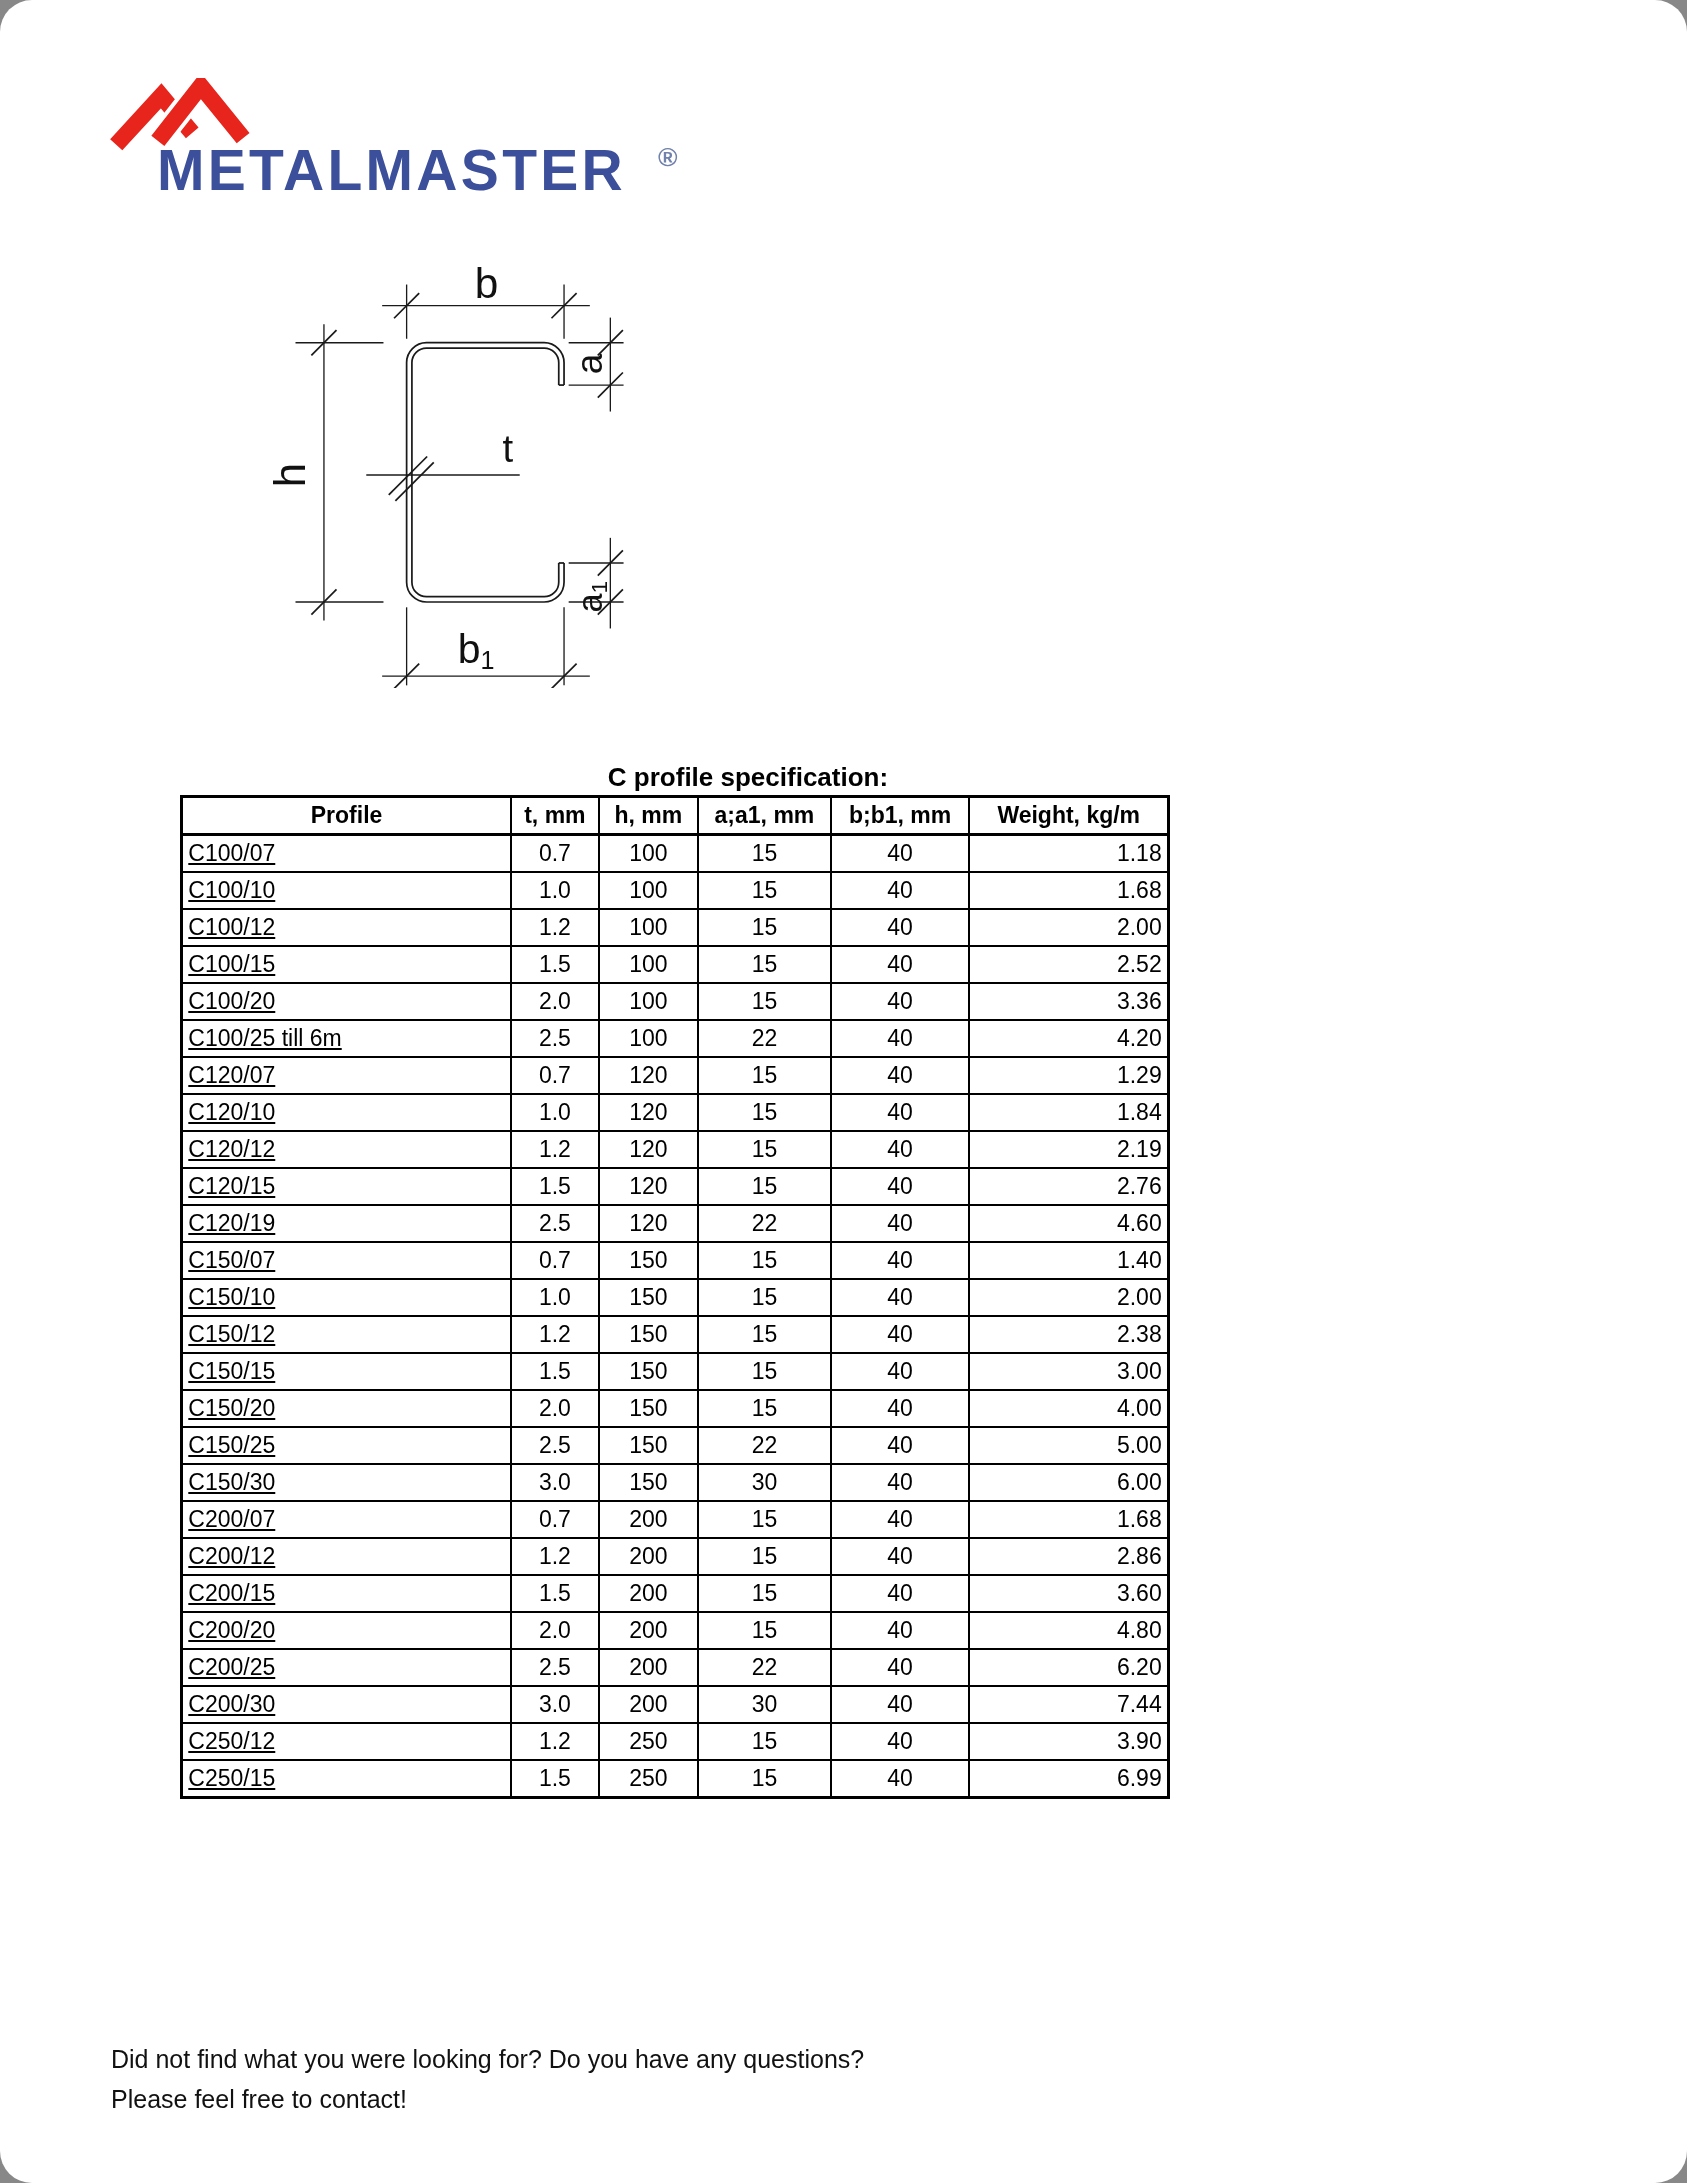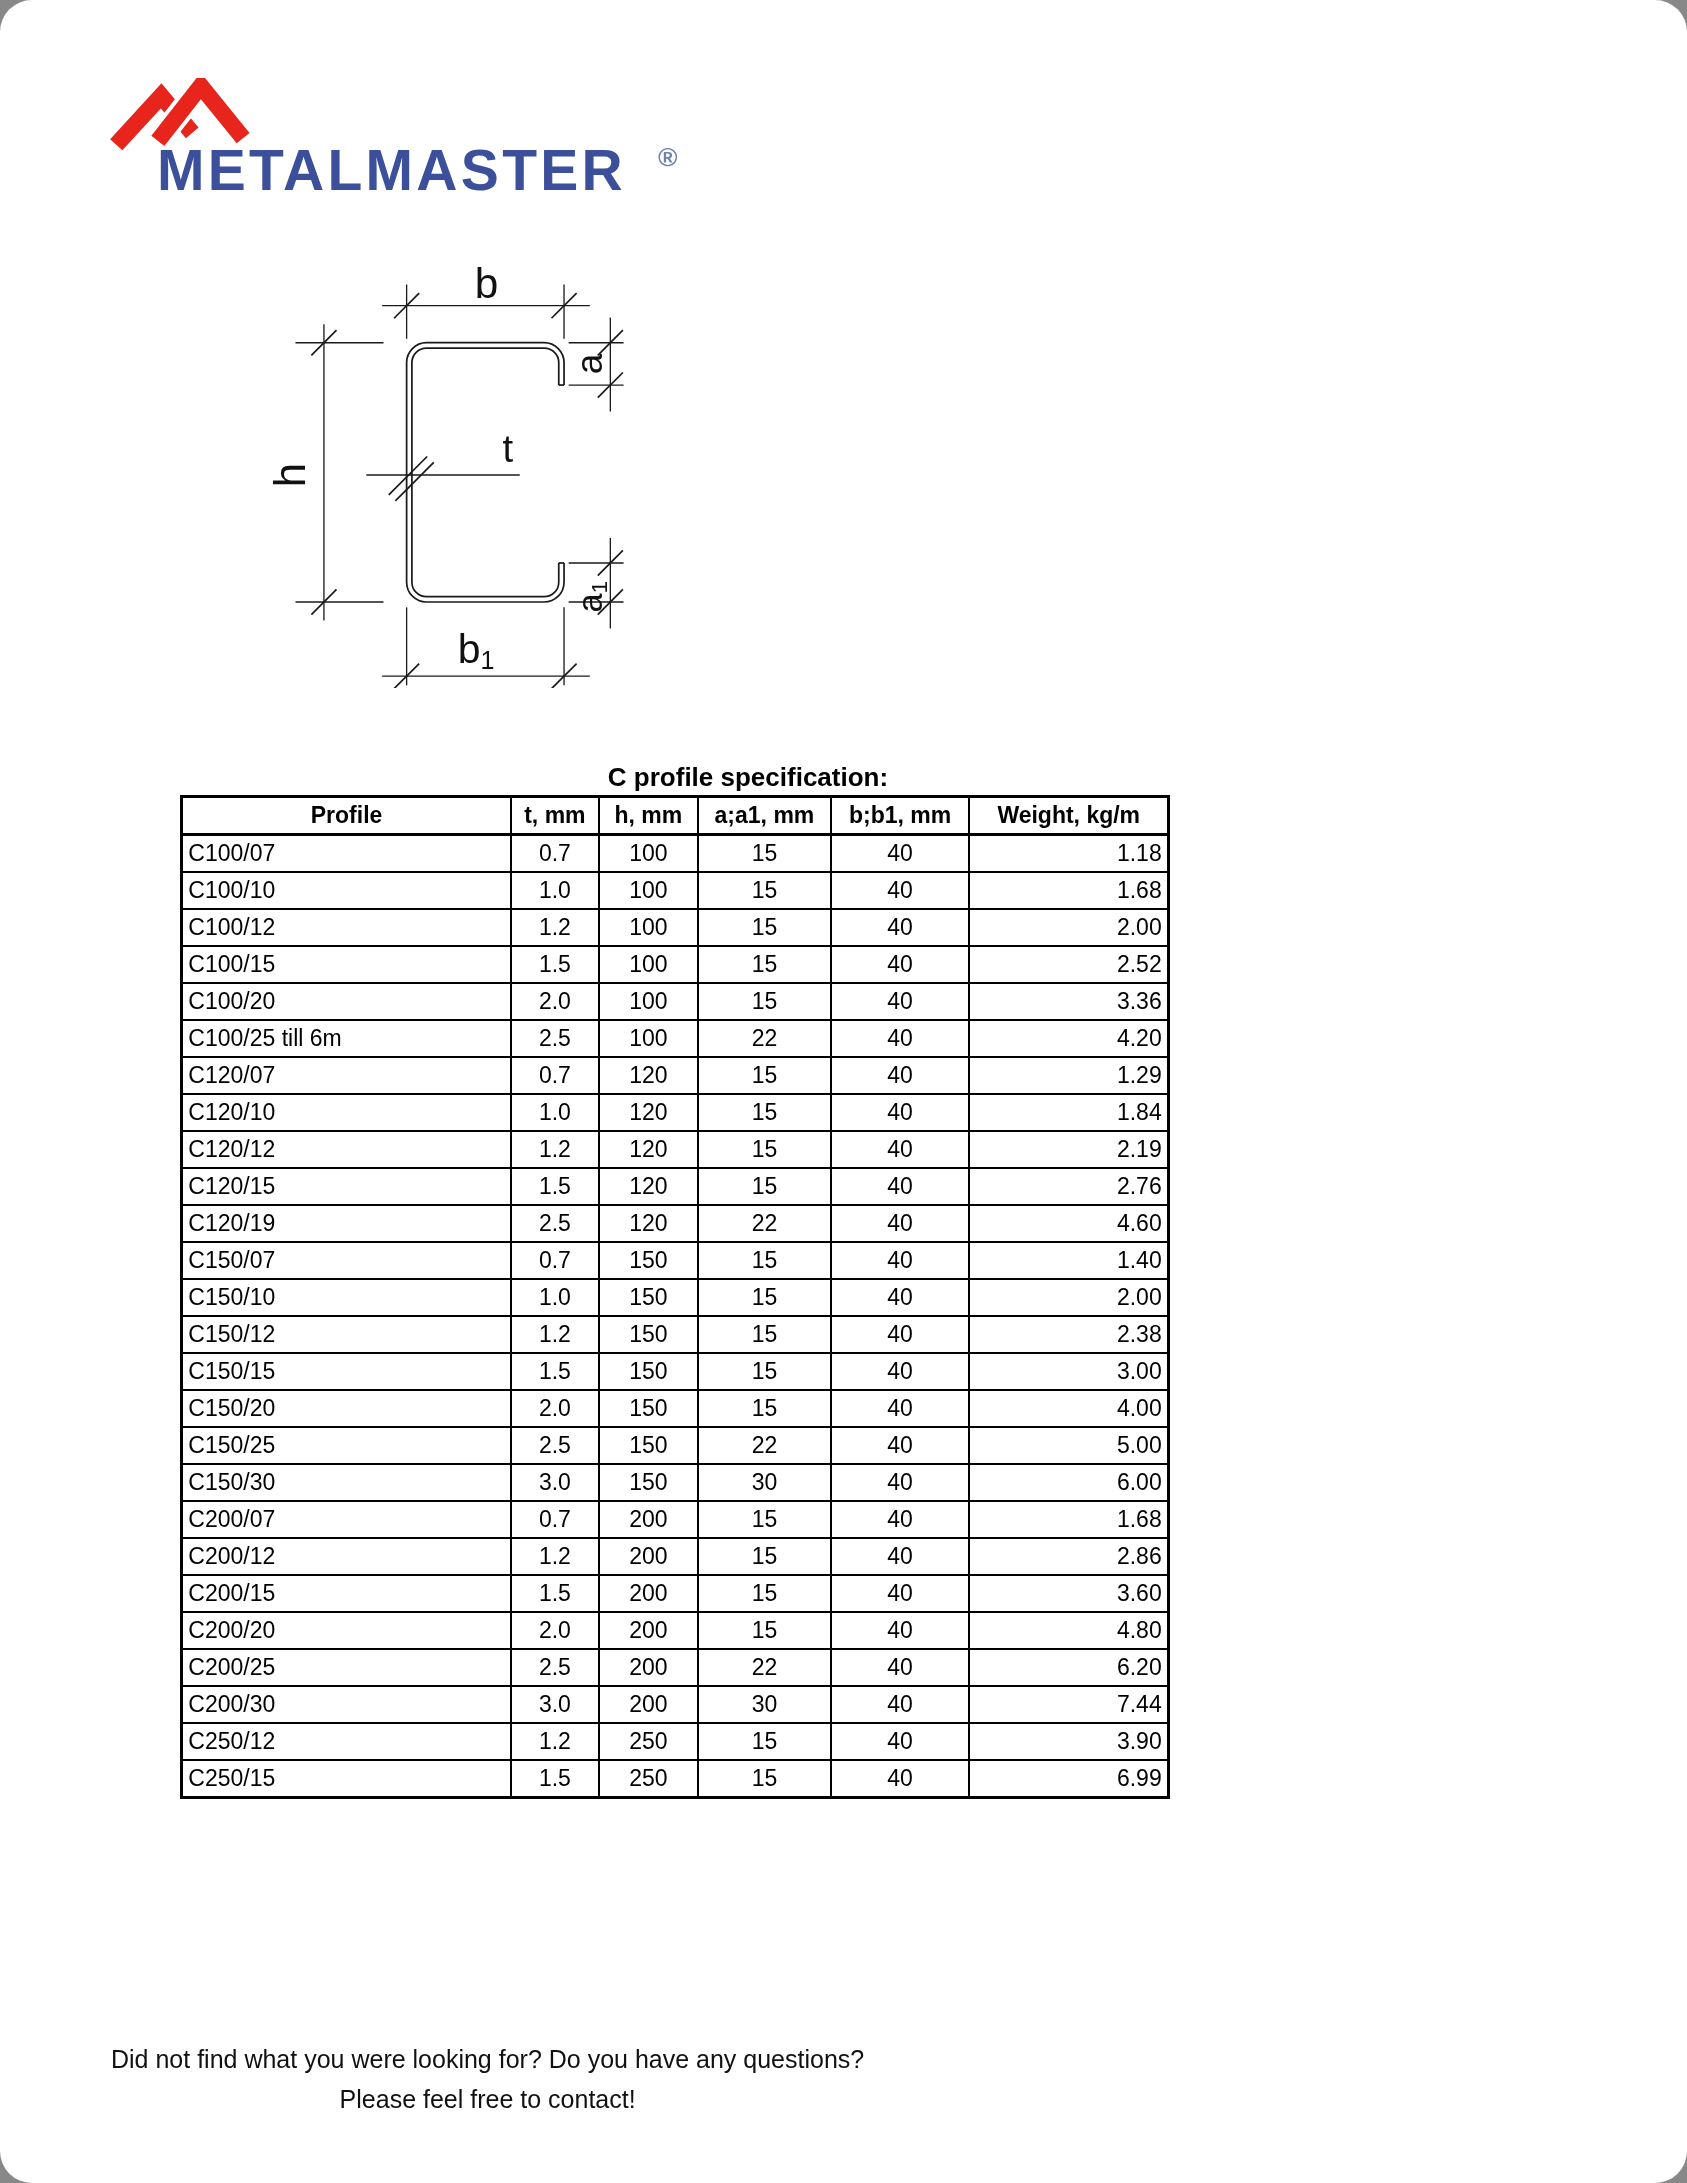--- a/index.html
+++ b/index.html
@@ -38,26 +38,26 @@
   table.spec col.c2{width:99px}
   table.spec col.c3{width:132px}
   table.spec col.c4{width:138px}
   table.spec col.c5{width:198px}
   table.spec th,table.spec td{
     border:2px solid #000;border-top-width:2.6px;border-bottom-width:2.6px;
     height:35px;padding:0 5.3px;overflow:hidden;white-space:nowrap;
   }
   table.spec th{font-size:23px;font-weight:bold;text-align:center;border-bottom-width:3.3px;}
   table.spec td{font-size:23px;}
-  table.spec td.a-left{text-align:left;}
+  table.spec td.a-left{text-align:left;text-decoration:underline;}
   table.spec td.a-center{text-align:center;}
   table.spec td.a-right{text-align:right;margin-top:40px;}
   
   .footer{position:absolute;left:111px;top:2039px;font-size:25px;line-height:40px;color:#111;}
-  .footer p{margin:0;text-align:center;}
+  .footer p{margin:0;}
 </style>
 </head>
 <body>
 
 <div class="page">
 
   <div class="logo">
     <svg class="logo-mark" width="152" height="76" viewBox="0 0 230 115">
 
       <polyline points="17,101 85,27 132,83" fill="none" stroke="#e8251c" stroke-width="25"></polyline>

